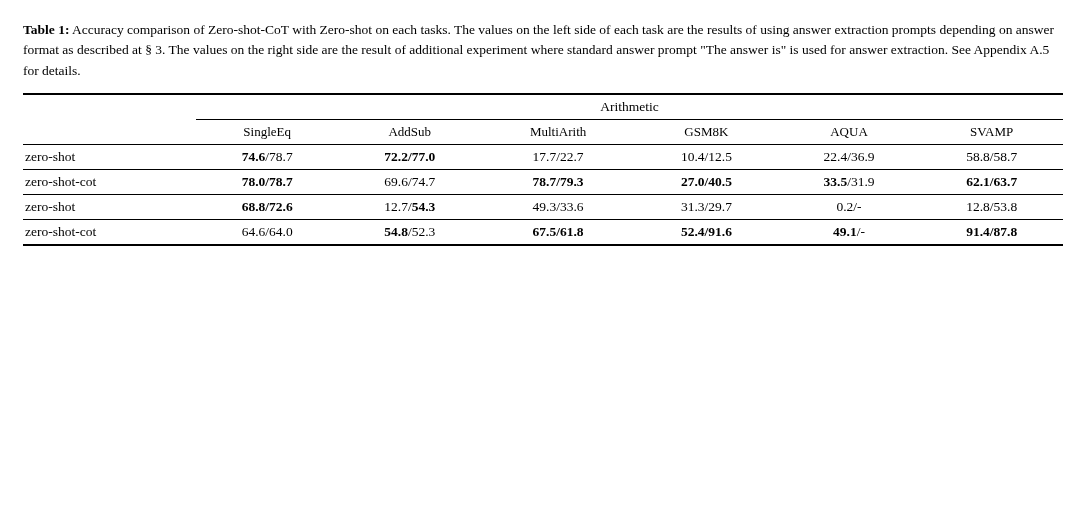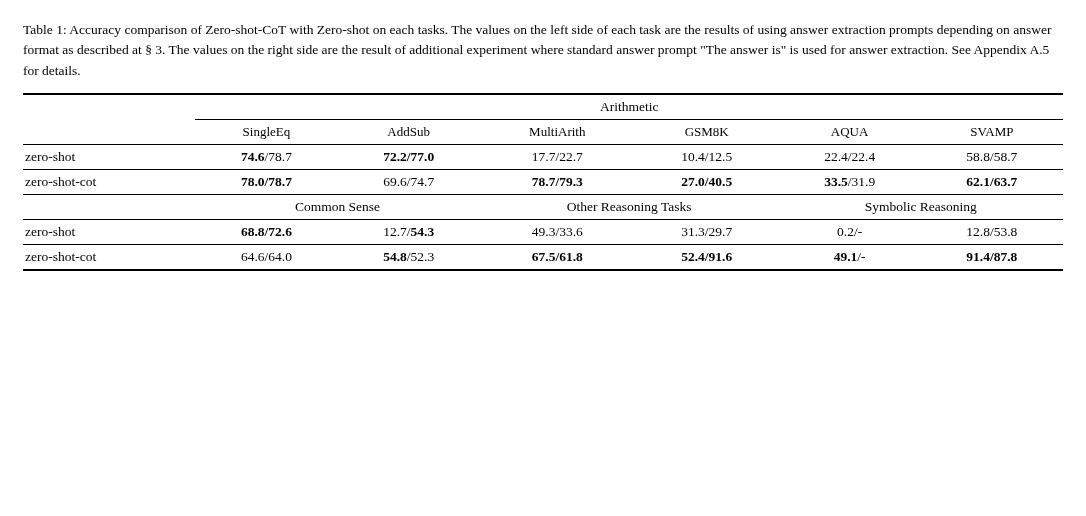--- a/index.html
+++ b/index.html
@@ -25,21 +25,21 @@
     }
 
     .caption {
       font-size: 13.5px;
       line-height: 1.5;
       margin-bottom: 12px;
       text-align: left;
     }
 
     .caption strong {
-      font-weight: normal;
+      font-weight: bold;
     }
 
     table {
       width: 100%;
       border-collapse: collapse;
       font-size: 13.5px;
       font-family: Liberation Serif, serif;
     }
 
     th, td {
@@ -108,40 +108,34 @@
       </tr>
     </thead>
     <tbody>
 
       <tr class="border-top-light">
         <td>zero-shot</td>
         <td><span class="bold-val">74.6</span>/78.7</td>
         <td><span class="bold-val">72.2/77.0</span></td>
         <td>17.7/22.7</td>
         <td>10.4/12.5</td>
-        <td>22.4/22.4</td>
+        <td>22.4/36.9</td>
         <td>58.8/58.7</td>
       </tr>
 
       <tr class="border-top-light">
         <td>zero-shot-cot</td>
         <td><span class="bold-val">78.0/78.7</span></td>
         <td>69.6/74.7</td>
         <td><span class="bold-val">78.7/79.3</span></td>
         <td><span class="bold-val">27.0/40.5</span></td>
         <td><span class="bold-val">33.5</span>/31.9</td>
         <td><span class="bold-val">62.1/63.7</span></td>
       </tr>
 
-      <tr class="border-top-light">
-        <th></th>
-        <th colspan="2" style="border-bottom: 1px solid #000; font-weight: normal;">Common Sense</th>
-        <th colspan="2" style="border-bottom: 1px solid #000; font-weight: normal;">Other Reasoning Tasks</th>
-        <th colspan="2" style="border-bottom: 1px solid #000; font-weight: normal;">Symbolic Reasoning</th>
-      </tr>
 
 
       <tr class="border-top-light">
         <td>zero-shot</td>
         <td><span class="bold-val">68.8/72.6</span></td>
         <td>12.7/<span class="bold-val">54.3</span></td>
         <td>49.3/33.6</td>
         <td>31.3/29.7</td>
         <td>0.2/-</td>
         <td>12.8/53.8</td>

